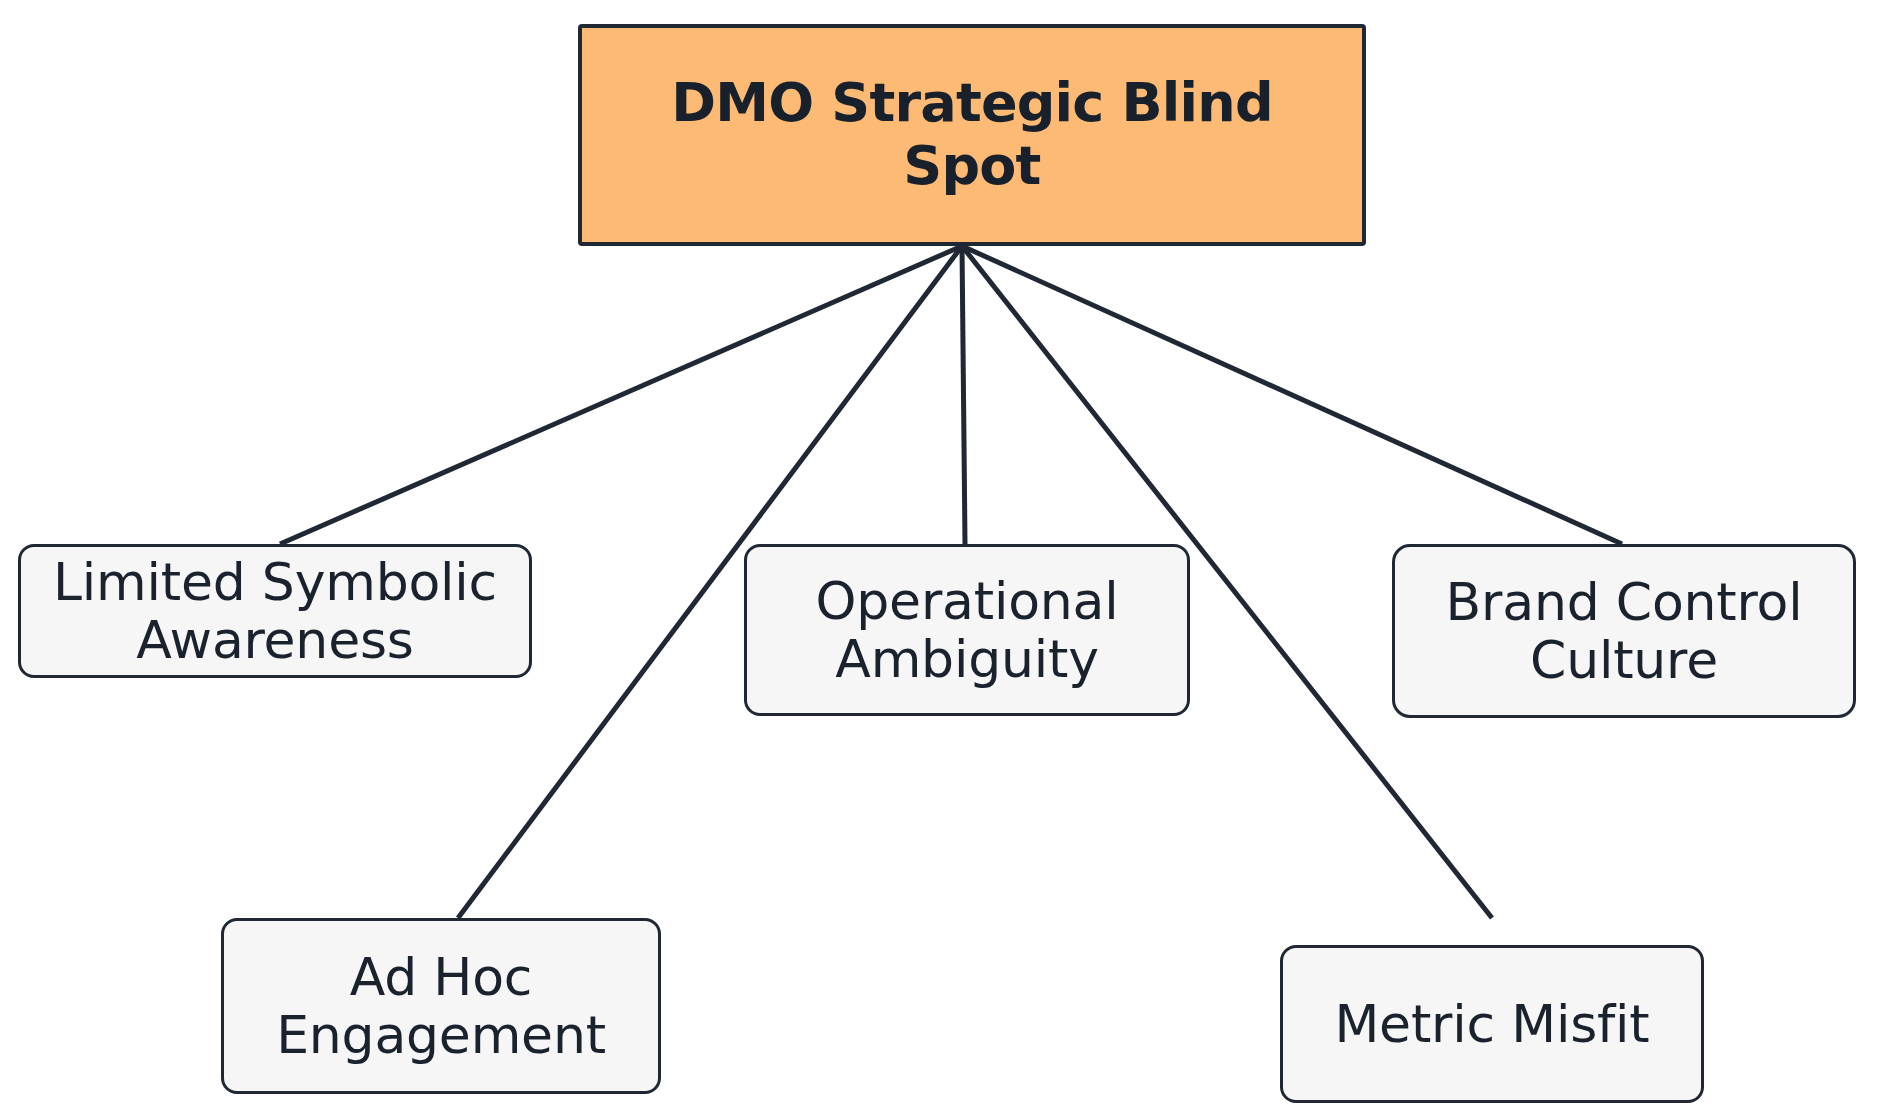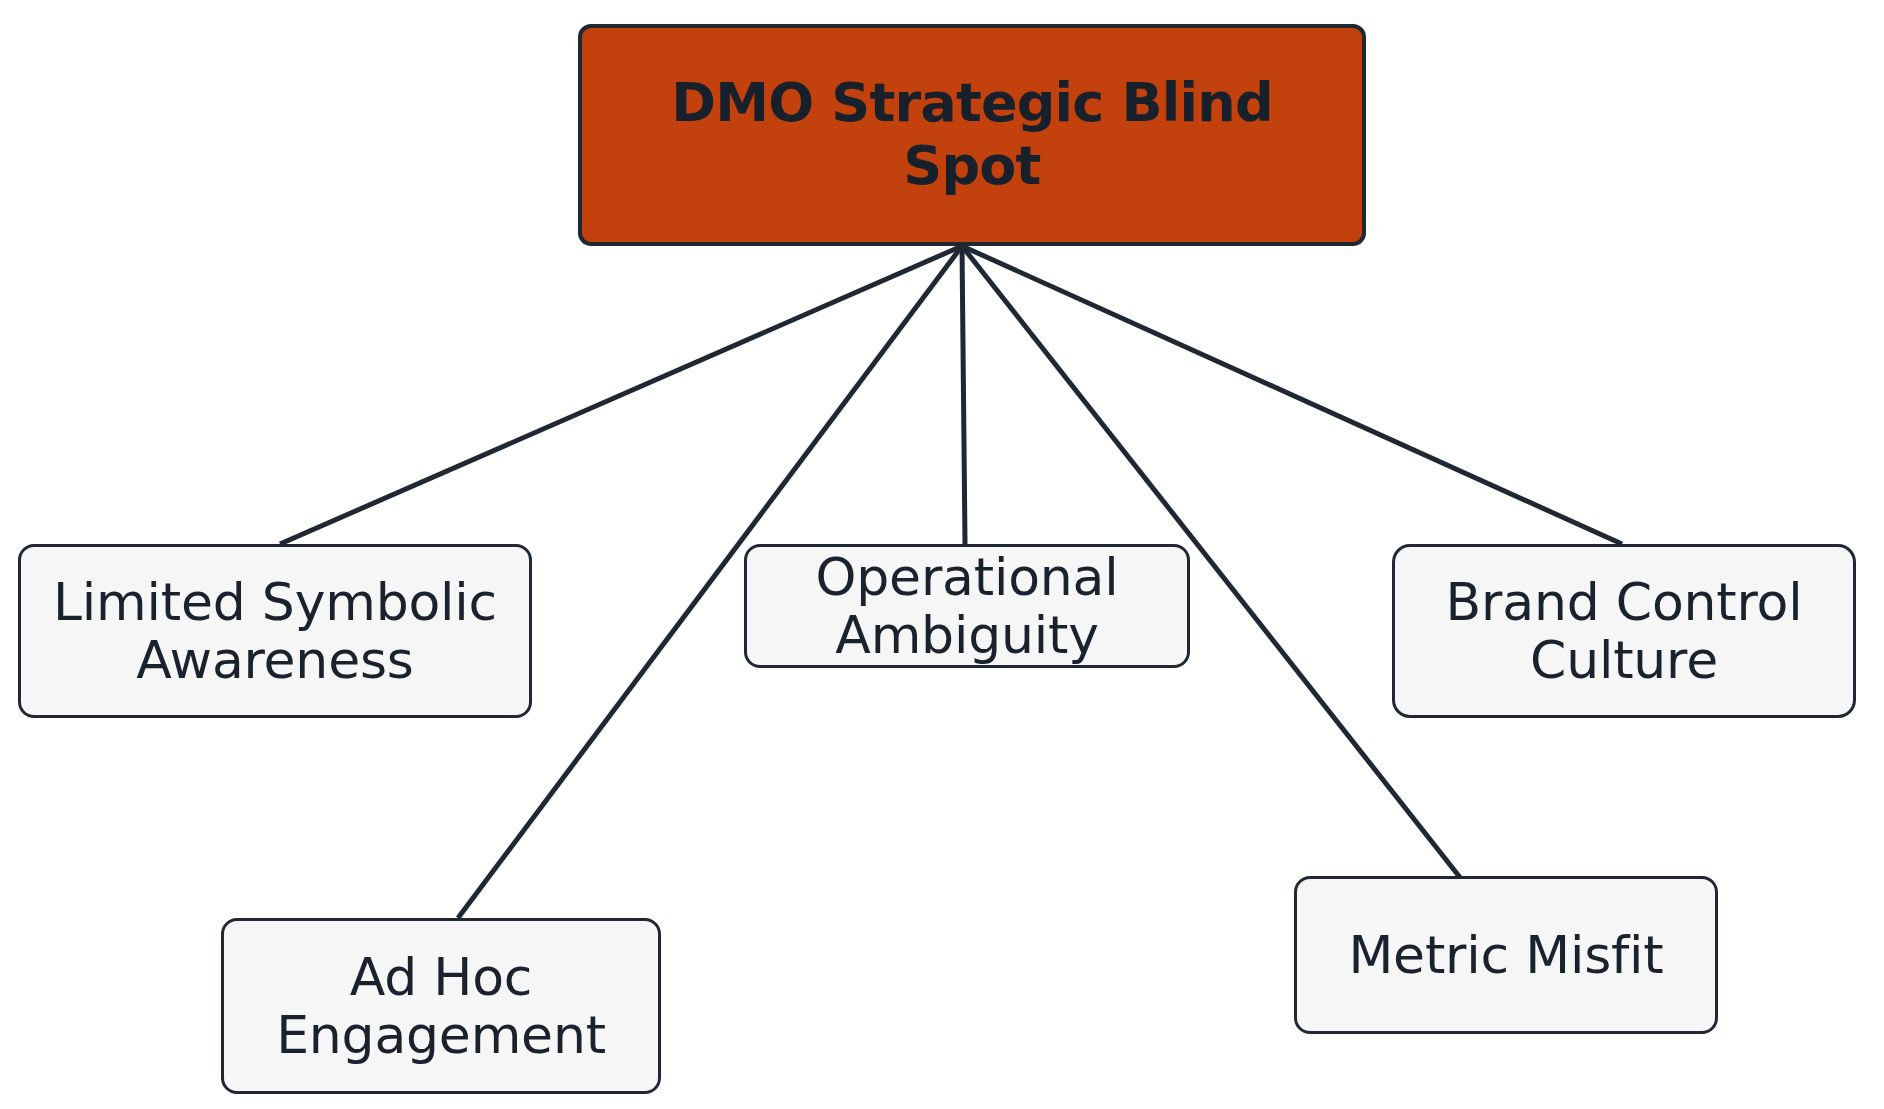--- a/index.html
+++ b/index.html
@@ -34,45 +34,45 @@
     border-style: solid;
     border-width: 3.5px;
     border-radius: 14px;
     line-height: 1.12;
     letter-spacing: -0.2px;
     white-space: pre-line;
     padding: 4px 10px;
     z-index: 2;
   }
   .node.root {
-    background: #c2410c;
+    background: #fdba74;
     border-color: #1f2833;
     color: #18202b;
     font-weight: 700;
     font-size: 54px;
     letter-spacing: -0.8px;
     line-height: 1.16;
-    border-radius: 13px;
+    border-radius: 4px;
     border-width: 4px;
   }
   .node.leaf {
     background: #f6f6f6;
     border-color: #1f2833;
     color: #1a222e;
     font-weight: 400;
     font-size: 52px;
     border-radius: 16px;
   }
   
   #node-root        { left: 578px;  top: 24px;  width: 788px; height: 222px; }
-  #node-limited     { left: 18px;   top: 544px; width: 514px; height: 174px; }
-  #node-operational { left: 744px;  top: 544px; width: 446px; height: 124px; }
+  #node-limited     { left: 18px;   top: 544px; width: 514px; height: 134px; }
+  #node-operational { left: 744px;  top: 544px; width: 446px; height: 172px; }
   #node-brand       { left: 1392px; top: 544px; width: 464px; height: 174px; border-radius: 18px; }
   #node-adhoc       { left: 221px;  top: 918px; width: 440px; height: 176px; }
-  #node-metric      { left: 1280px; top: 876px; width: 424px; height: 158px; margin-left: 14px; }
+  #node-metric      { left: 1280px; top: 945px; width: 424px; height: 158px; }
 </style>
 </head>
 <body>
 
 <div id="canvas">
 
   <svg id="edge-layer" viewBox="0 0 1884 1109" xmlns="http://www.w3.org/2000/svg">
     <g fill="none" stroke="#1f2833" stroke-width="5" stroke-linecap="butt">
       <line x1="962" y1="246" x2="280" y2="544"></line>
       <line x1="962" y1="246" x2="458" y2="918"></line>

